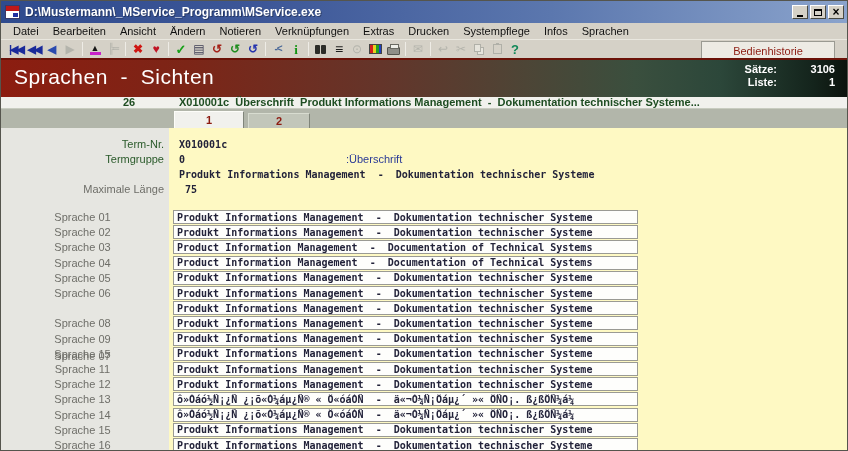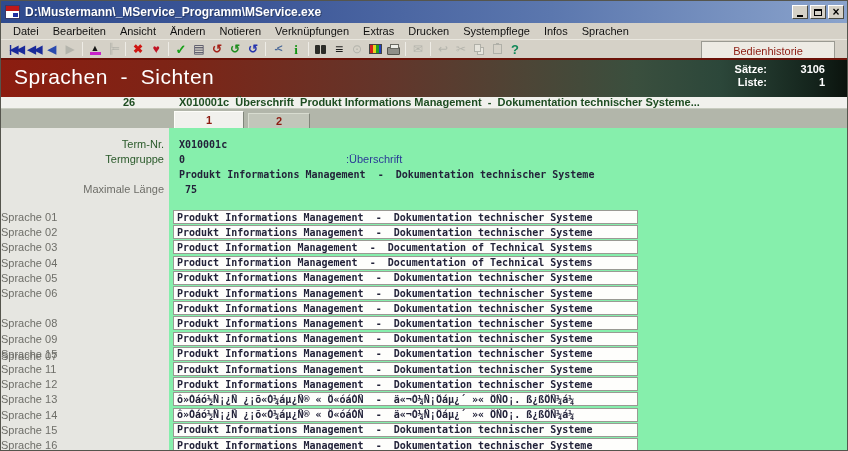--- a/index.html
+++ b/index.html
@@ -63,44 +63,44 @@
     background:#edebe4;border:1px solid #9a9a92;color:#8c1a10;
     font-size:11px;display:flex;align-items:center;justify-content:center;
     font-family:"Liberation Sans",sans-serif;
   }
   
   .header-band{
     height:39px;position:relative;border-top:2px solid #6b1208;
     background:linear-gradient(90deg,#8c1d10 0%,#7c2517 22%,#64352a 45%,#4d4536 62%,#3a4f3e 75%,#2c473a 85%,#14241c 96%,#0b130d 100%);
   }
   .header-title{position:absolute;left:13px;top:5px;color:#fff;font-size:21px;white-space:pre;letter-spacing:.5px;}
-  .stats{position:absolute;right:22px;top:3px;display:grid;grid-template-columns:auto 52px;column-gap:6px;row-gap:1px;}
+  .stats{position:absolute;right:12px;top:3px;display:grid;grid-template-columns:auto 52px;column-gap:6px;row-gap:1px;}
   .stat-label{color:#fff;font-size:11px;font-weight:bold;text-align:right;}
   .stat-value{color:#fff;font-size:11px;font-weight:bold;text-align:right;}
   
   .record-row{height:11px;position:relative;background:#f1f1ed;font-size:11px;font-weight:bold;color:#1e4d22;line-height:10px;}
   .record-field{position:absolute;left:34px;white-space:pre;margin-top:15px;}
   .record-count{position:absolute;left:122px;}
   .record-summary{position:absolute;left:178px;white-space:pre;}
   
   .tabstrip{height:20px;background:#b2b6aa;position:relative;border-top:1px solid #c8ccc0;}
   .tab{position:absolute;top:2px;height:18px;width:70px;display:flex;align-items:center;justify-content:center;
     font-size:11px;font-weight:bold;color:#8c1a10;}
   .tab.active{left:173px;background:#f1f1ed;border:1px solid;border-color:#fdfdf9 #80857a #f1f1ed #fdfdf9;}
   .tab.inactive{left:247px;background:#c2c6ba;border:1px solid;border-color:#d8dcd0 #80857a #9aa092 #d8dcd0;height:16px;top:4px;width:62px;}
   
-  .content{position:relative;height:323px;background:#86efac;}
+  .content{position:relative;height:323px;background:#fef9c3;}
   .label-col{position:absolute;left:0;top:0;width:168px;height:100%;background:#e6e6e1;}
   .flabel{position:absolute;left:0;width:163px;text-align:right;font-size:11px;line-height:13px;white-space:nowrap;}
   .flabel.green{color:#2a5a2a;}
   .flabel.red{color:#9a2a1a;}
   .flabel.grey{color:#6e6e68;}
   .fvalue{position:absolute;font-family:"DejaVu Sans Mono",monospace;font-size:10px;font-weight:bold;color:#23233a;line-height:13px;white-space:pre;}
   .fnote{position:absolute;font-size:11px;color:#2a3a96;line-height:13px;white-space:pre;}
-  .lang-label{position:absolute;left:0;width:163px;text-align:left;font-size:11px;color:#6e6e68;line-height:14px;white-space:nowrap;}
+  .lang-label{position:absolute;left:0;width:163px;text-align:center;font-size:11px;color:#6e6e68;line-height:14px;white-space:nowrap;}
   .lang-input{position:absolute;left:172px;width:465px;height:14px;background:#fefefc;border:1px solid #9a9a94;
     font-family:"DejaVu Sans Mono",monospace;font-size:10px;font-weight:bold;color:#23233a;padding:0 0 0 3px;margin:0;outline:none;}
 </style>
 </head>
 <body>
 
 <div class="window">
 
   <div class="titlebar">
     <span class="app-icon"></span>

